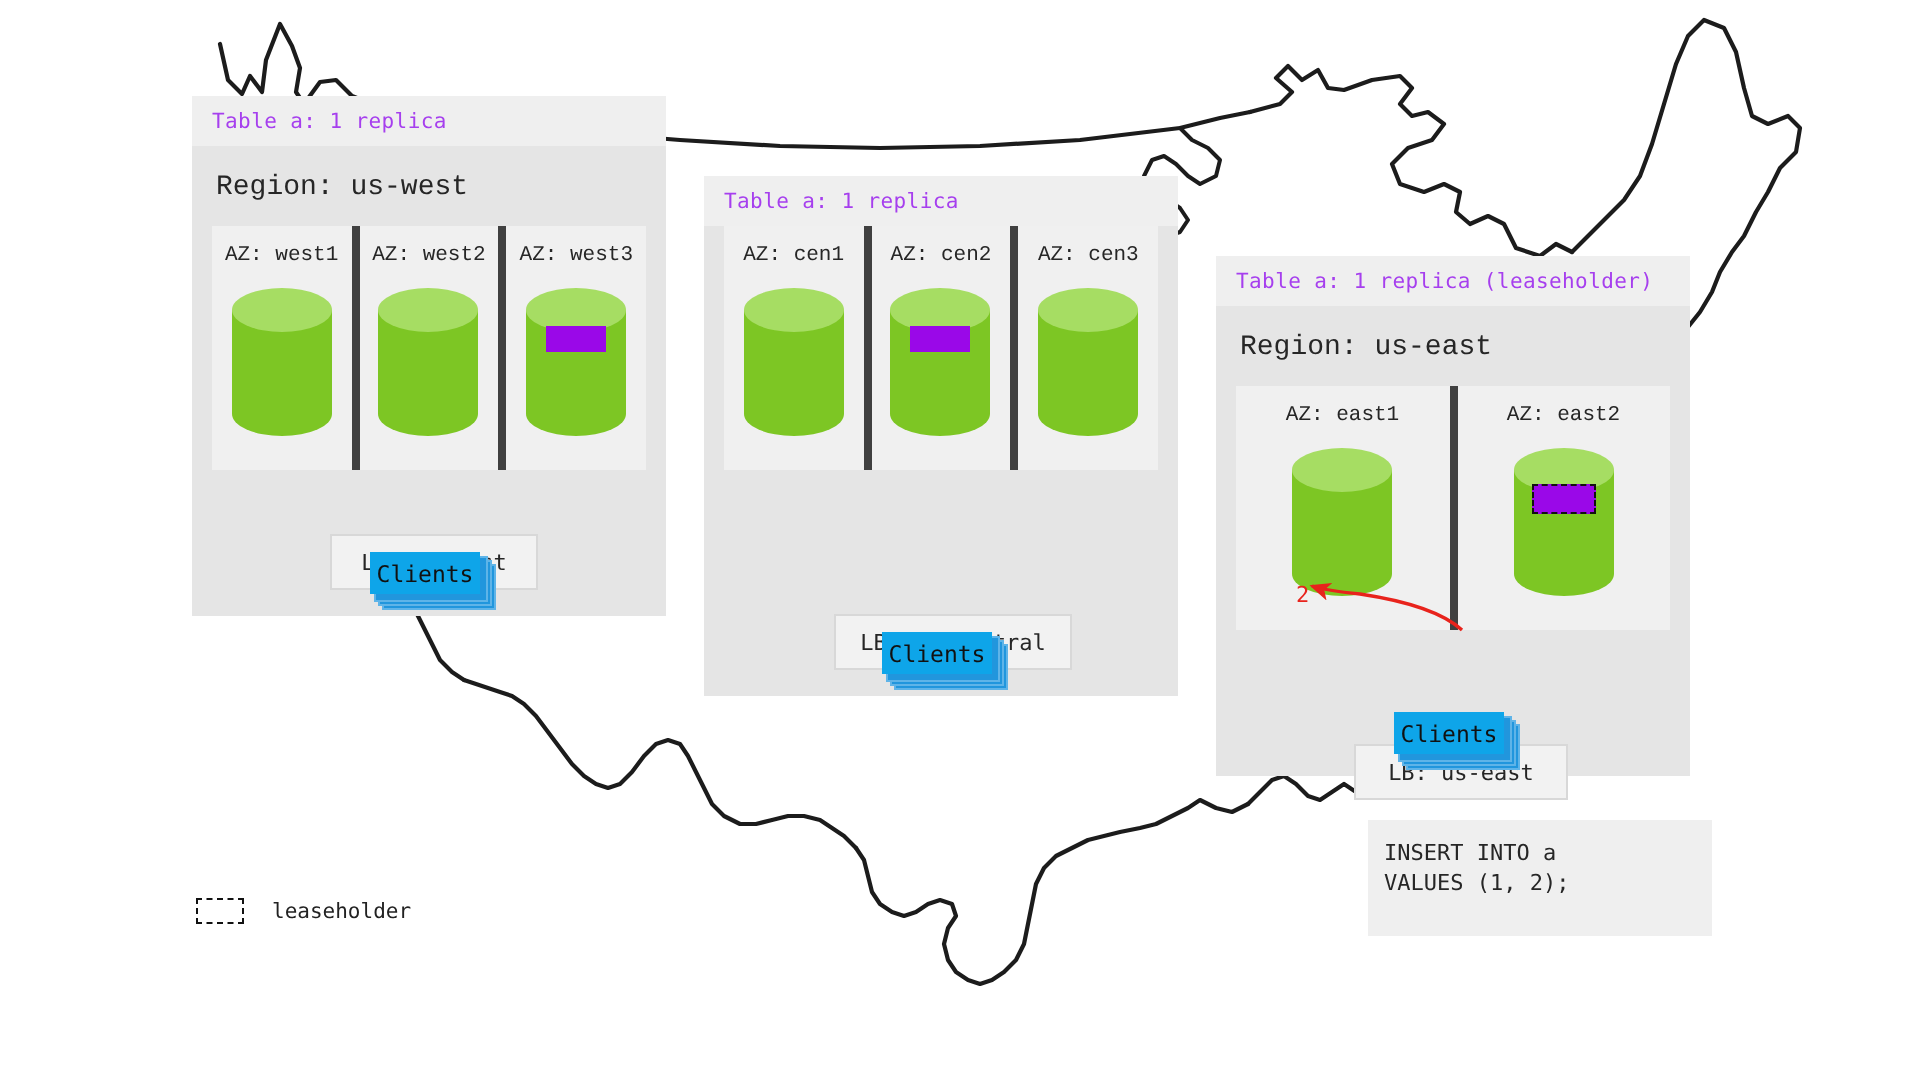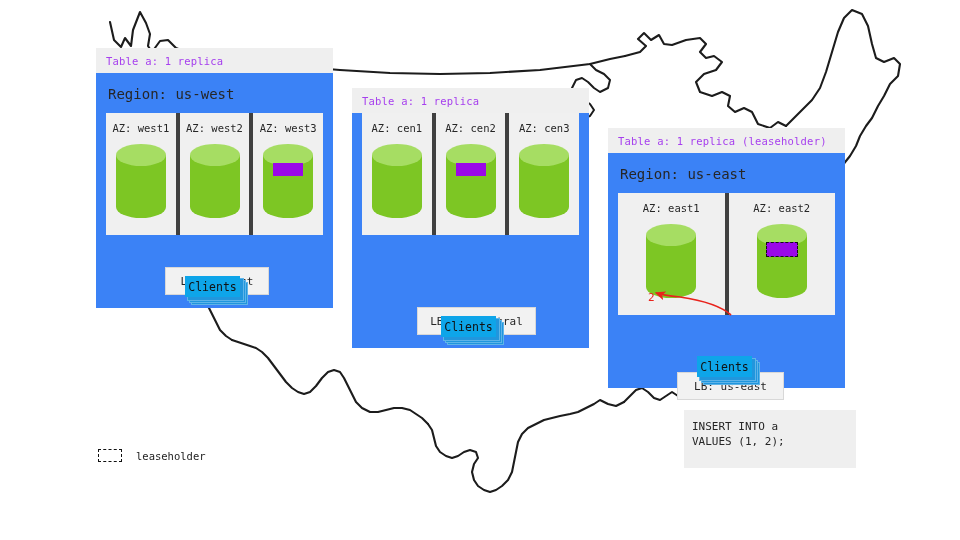--- a/index.html
+++ b/index.html
@@ -17,32 +17,34 @@
   .region-panel{position:absolute;z-index:2;}
   .panel-header{
     background:#efefef;
     color:#a63fee;
     font-size:10.5px;
     padding:7px 10px 6px 10px;
     letter-spacing:0.2px;
     white-space:nowrap;
   }
   .panel-body{
-    background:#3b82f6;
+    background:#e5e5e5;
     padding:0 10px 14px 10px;
+    font-family:Liberation Mono, monospace;
   }
   .region-title{
     color:#262626;
     font-size:14px;
     padding:13px 2px 11px 2px;
     white-space:nowrap;
   }
   .az-row{
     display:flex;
     background:#f0f0f0;
+    justify-content:flex-end;
   }
   .az-cell{
     flex:1;
     position:relative;
     padding:9px 0 14px 0;
     display:flex;
     flex-direction:column;
     align-items:center;
   }
   .az-cell + .az-cell{border-left:4px solid #404040;}

